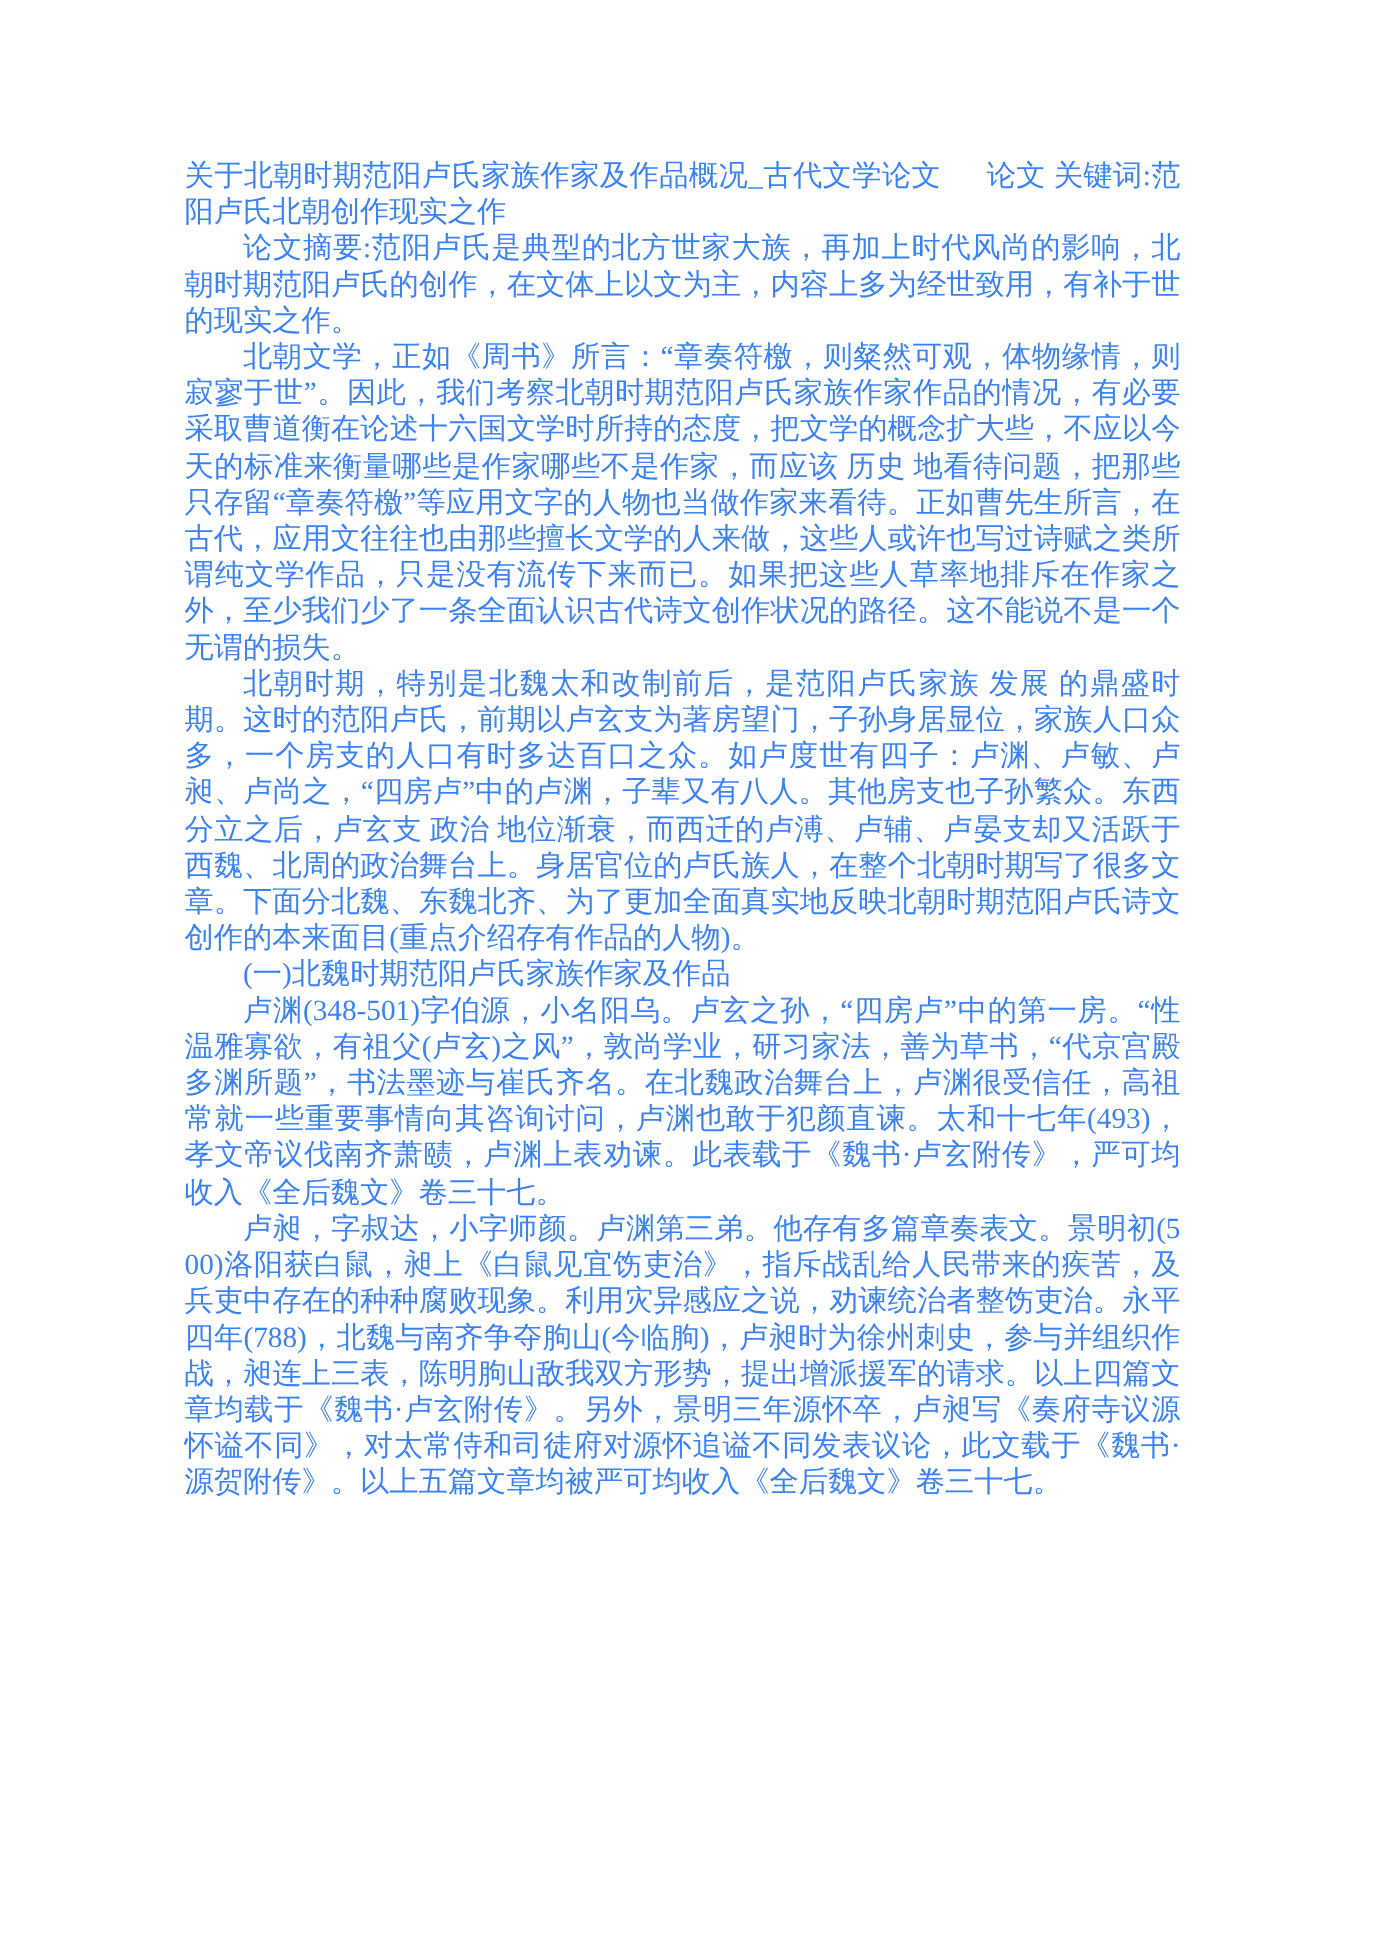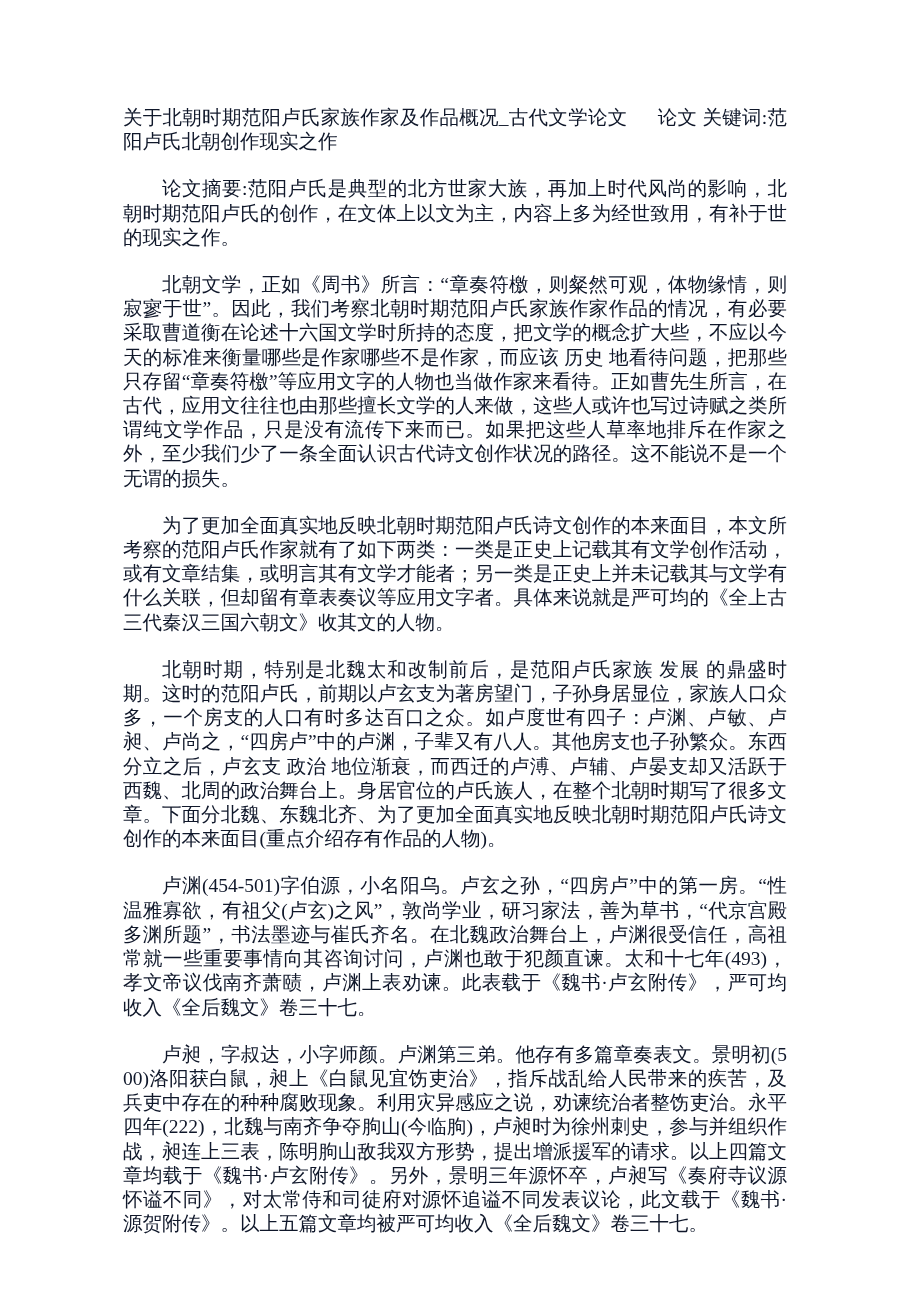--- a/index.html
+++ b/index.html
@@ -23,46 +23,45 @@
   }
   .para {
     margin: 0;
     padding: 0;
     font-size: 19.5px;
     line-height: 24.2px;
     text-align: justify;
     text-justify: inter-ideograph;
     word-break: break-all;
     overflow-wrap: break-word;
-    color: #0f172a;
+    color: #3b82f6;
   }
   .indent {
     text-indent: 2em;
-    margin-top: 23px;
   }
   .gap {
     display: inline-block;
     width: 30px;
     height: 1px;
   }
 </style>
 </head>
 <body>
 
 <div class="page">
 
   <p class="para"><span>关于北朝时期范阳卢氏家族作家及作品概况_古代文学论文</span><span class="gap"></span><span>论文 关键词:</span><span>范阳卢氏北朝创作现实之作</span></p>
 
   <p class="para indent">论文摘要:范阳卢氏是典型的北方世家大族，再加上时代风尚的影响，北朝时期范阳卢氏的创作，在文体上以文为主，内容上多为经世致用，有补于世的现实之作。</p>
 
   <p class="para indent">北朝文学，正如《周书》所言：“章奏符檄，则粲然可观，体物缘情，则寂寥于世”。因此，我们考察北朝时期范阳卢氏家族作家作品的情况，有必要采取曹道衡在论述十六国文学时所持的态度，把文学的概念扩大些，不应以今天的标准来衡量哪些是作家哪些不是作家，而应该 历史 地看待问题，把那些只存留“章奏符檄”等应用文字的人物也当做作家来看待。正如曹先生所言，在古代，应用文往往也由那些擅长文学的人来做，这些人或许也写过诗赋之类所谓纯文学作品，只是没有流传下来而已。如果把这些人草率地排斥在作家之外，至少我们少了一条全面认识古代诗文创作状况的路径。这不能说不是一个无谓的损失。</p>
 
-  <p class="para indent">为了更加全面真实地反映北朝时期范阳卢氏诗文创作的本来面目，本文所考察的范阳卢氏作家就有了如下两类：一类是正史上记载其有文学创作活动，或有文章结集，或明言其有文学才能者；另一类是正史上并未记载其与文学有什么关联，但却留有章表奏议等应用文字者。具体来说就是严可均的《全上古三代秦汉三国六朝文》收其文的人物。</p>
 
   <p class="para indent">北朝时期，特别是北魏太和改制前后，是范阳卢氏家族 发展 的鼎盛时期。这时的范阳卢氏，前期以卢玄支为著房望门，子孙身居显位，家族人口众多，一个房支的人口有时多达百口之众。如卢度世有四子：卢渊、卢敏、卢昶、卢尚之，“四房卢”中的卢渊，子辈又有八人。其他房支也子孙繁众。东西分立之后，卢玄支 政治 地位渐衰，而西迁的卢溥、卢辅、卢晏支却又活跃于西魏、北周的政治舞台上。身居官位的卢氏族人，在整个北朝时期写了很多文章。下面分北魏、东魏北齐、为了更加全面真实地反映北朝时期范阳卢氏诗文创作的本来面目(重点介绍存有作品的人物)。</p>
 
+  <p class="para indent">(一)北魏时期范阳卢氏家族作家及作品</p>
 
 
-  <p class="para indent">卢渊(454-501)字伯源，小名阳乌。卢玄之孙，“四房卢”中的第一房。“性温雅寡欲，有祖父(卢玄)之风”，敦尚学业，研习家法，善为草书，“代京宫殿多渊所题”，书法墨迹与崔氏齐名。在北魏政治舞台上，卢渊很受信任，高祖常就一些重要事情向其咨询讨问，卢渊也敢于犯颜直谏。太和十七年(493)，孝文帝议伐南齐萧赜，卢渊上表劝谏。此表载于《魏书·卢玄附传》，严可均收入《全后魏文》卷三十七。</p>
+  <p class="para indent">卢渊(348-501)字伯源，小名阳乌。卢玄之孙，“四房卢”中的第一房。“性温雅寡欲，有祖父(卢玄)之风”，敦尚学业，研习家法，善为草书，“代京宫殿多渊所题”，书法墨迹与崔氏齐名。在北魏政治舞台上，卢渊很受信任，高祖常就一些重要事情向其咨询讨问，卢渊也敢于犯颜直谏。太和十七年(493)，孝文帝议伐南齐萧赜，卢渊上表劝谏。此表载于《魏书·卢玄附传》，严可均收入《全后魏文》卷三十七。</p>
 
-  <p class="para indent">卢昶，字叔达，小字师颜。卢渊第三弟。他存有多篇章奏表文。景明初(500)洛阳获白鼠，昶上《白鼠见宜饬吏治》，指斥战乱给人民带来的疾苦，及兵吏中存在的种种腐败现象。利用灾异感应之说，劝谏统治者整饬吏治。永平四年(222)，北魏与南齐争夺朐山(今临朐)，卢昶时为徐州刺史，参与并组织作战，昶连上三表，陈明朐山敌我双方形势，提出增派援军的请求。以上四篇文章均载于《魏书·卢玄附传》。另外，景明三年源怀卒，卢昶写《奏府寺议源怀谥不同》，对太常侍和司徒府对源怀追谥不同发表议论，此文载于《魏书·源贺附传》。以上五篇文章均被严可均收入《全后魏文》卷三十七。</p>
+  <p class="para indent">卢昶，字叔达，小字师颜。卢渊第三弟。他存有多篇章奏表文。景明初(500)洛阳获白鼠，昶上《白鼠见宜饬吏治》，指斥战乱给人民带来的疾苦，及兵吏中存在的种种腐败现象。利用灾异感应之说，劝谏统治者整饬吏治。永平四年(788)，北魏与南齐争夺朐山(今临朐)，卢昶时为徐州刺史，参与并组织作战，昶连上三表，陈明朐山敌我双方形势，提出增派援军的请求。以上四篇文章均载于《魏书·卢玄附传》。另外，景明三年源怀卒，卢昶写《奏府寺议源怀谥不同》，对太常侍和司徒府对源怀追谥不同发表议论，此文载于《魏书·源贺附传》。以上五篇文章均被严可均收入《全后魏文》卷三十七。</p>
 
 </div>
 
 </body></html>

